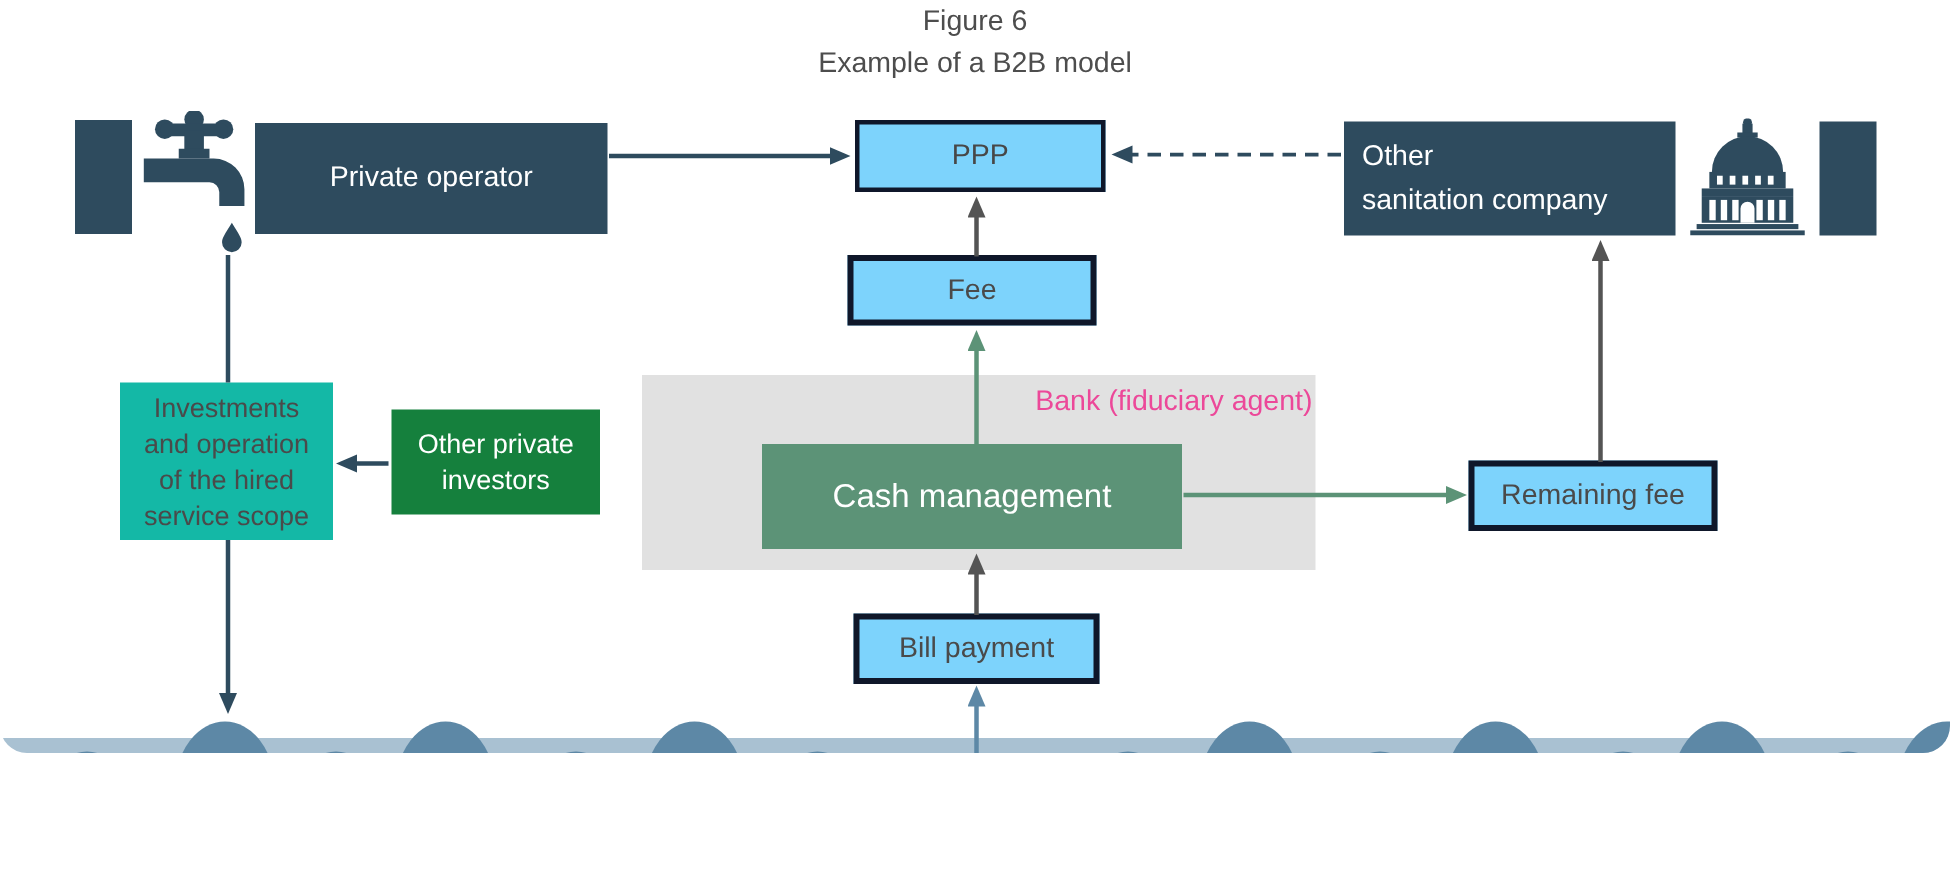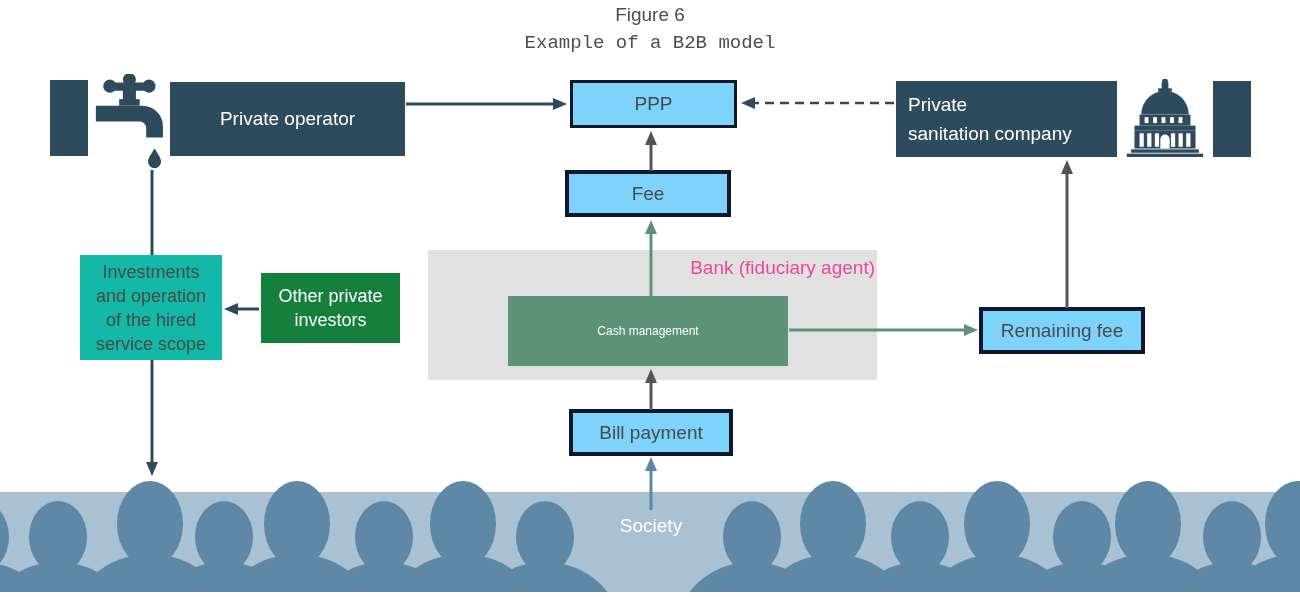--- a/index.html
+++ b/index.html
@@ -1,18 +1,19 @@
 <!DOCTYPE html>
 <html><head>
 <meta charset="utf-8">
 <style>
   html,body{margin:0;padding:0;background:#ffffff;}
   .stage{
-    position:relative;width:1300px;height:597px;overflow:hidden;background:#ffffff;
+    position:relative;width:1300px;height:502px;overflow:hidden;background:#ffffff;
     font-family:"Liberation Sans","DejaVu Sans",sans-serif;
+    border-radius:18px;
     -webkit-font-smoothing:antialiased;
   }
   .abs{position:absolute;}
   .title-line{
     left:0;width:1300px;text-align:center;color:#4D4D4D;font-size:19px;line-height:26px;
   }
   .navy-box{
     background:#2E4B5E;color:#FFFFFF;font-size:19px;
     display:flex;align-items:center;justify-content:center;box-sizing:border-box;
   }
@@ -24,37 +25,37 @@
   .outline-box.thin{border-width:3px;color:#474747;}
   .orange-box{
     background:#14b8a6;color:#4A4A4A;font-size:18px;line-height:24px;text-align:center;
     display:flex;flex-direction:column;align-items:center;justify-content:center;box-sizing:border-box;
   }
   .blue-box{
     background:#15803d;color:#FFFFFF;font-size:18px;line-height:24px;text-align:center;
     display:flex;flex-direction:column;align-items:center;justify-content:center;box-sizing:border-box;
   }
   .green-box{
-    background:#5C9377;color:#FFFFFF;font-size:12px;
+    background:#5C9377;color:#FFFFFF;font-size:22px;
     display:flex;align-items:center;justify-content:center;box-sizing:border-box;text-align:center;
   }
   .bank-panel{background:#E1E1E1;}
   .bank-label{color:#ec4899;font-size:19px;white-space:nowrap;}
   .society-label{color:#FFFFFF;font-size:19px;text-align:center;}
   .bar{background:#2E4B5E;}
   svg{display:block;}
   .overlay{pointer-events:none;}
 </style>
 </head>
 <body>
 
 <div class="stage">
 
   <div class="abs title-line" style="top:2px;">Figure 6</div>
-  <div class="abs title-line" style="top:30px;font-family:Liberation Mono, monospace;">Example of a B2B model</div>
+  <div class="abs title-line" style="top:30px;">Example of a B2B model</div>
 
   <svg class="abs" style="left:0;top:440px;" width="1300" height="157" viewBox="0 0 1300 157">
     <defs>
       <clipPath id="crowd-clip">
           <rect x="0" y="0" width="1300" height="152"></rect>
         </clipPath>
     </defs>
     <rect x="0" y="52" width="1300" height="100" fill="#A9C1D2"></rect>
     <g id="people" fill="#5D88A6" clip-path="url(#crowd-clip)">
         <ellipse cx="-20" cy="192" rx="76" ry="70"></ellipse>
@@ -109,21 +110,21 @@
 
   <div class="abs navy-box" style="left:170px;top:82px;width:235px;height:74px;">
     <span>Private operator</span>
   </div>
 
   <div class="abs outline-box thin" style="left:570px;top:80px;width:167px;height:48px;">
     <span>PPP</span>
   </div>
 
   <div class="abs navy-box left-align" style="left:896px;top:81px;width:221px;height:76px;">
-    <span>Private</span>
+    <span>Other</span>
     <span>sanitation company</span>
   </div>
 
   <svg class="abs" style="left:1122px;top:79px;" width="86" height="78" viewBox="0 0 100 92" fill="#2E4B5E">
     <circle cx="50" cy="3" r="3.5"></circle>
     <rect x="46" y="4" width="8" height="8"></rect>
     <rect x="42" y="11" width="16" height="4"></rect>
     <path d="M22 42 a28 28 0 0 1 56 0 z"></path>
     <rect x="20" y="42" width="60" height="13"></rect>
     <g fill="#FFFFFF">

